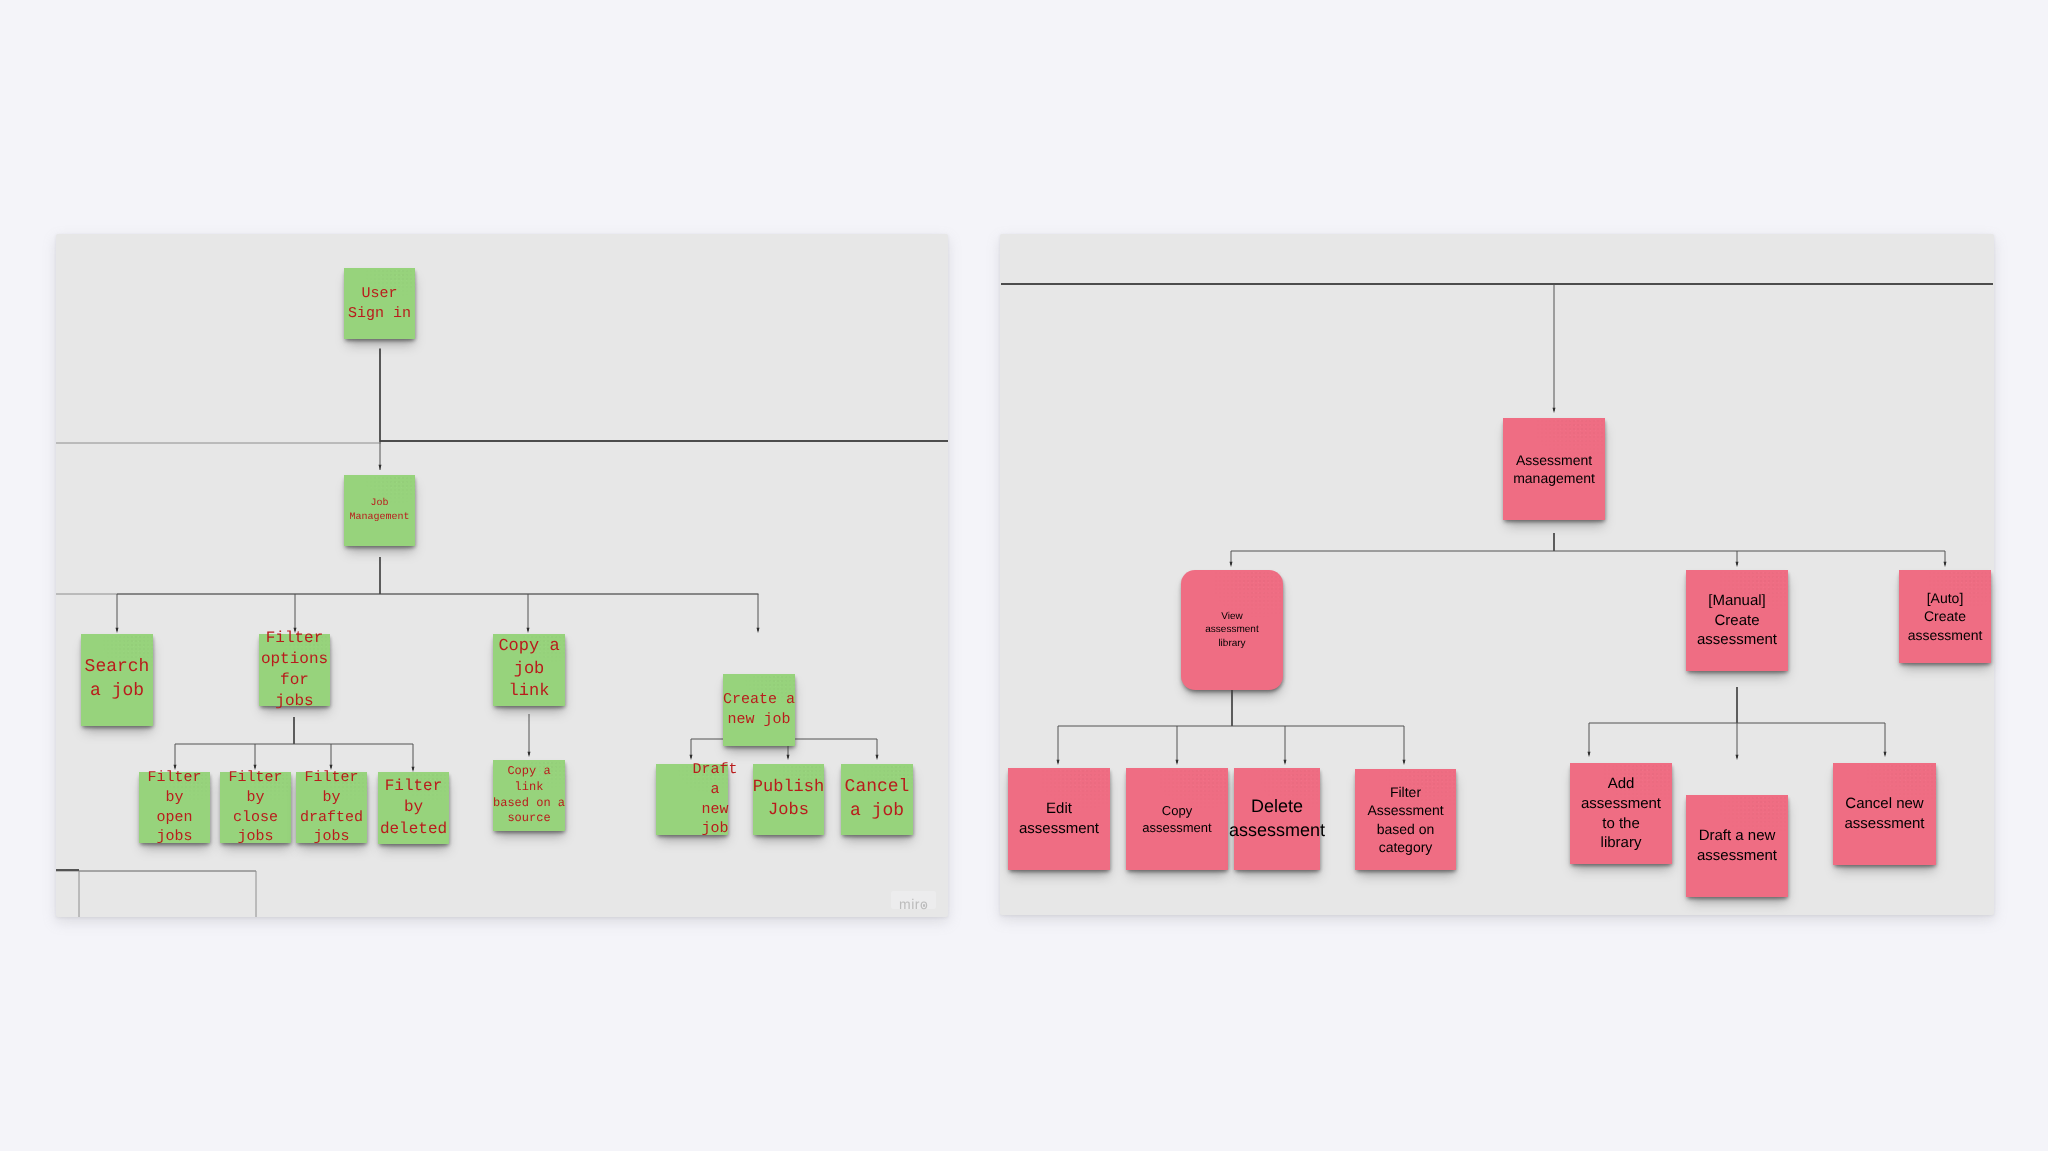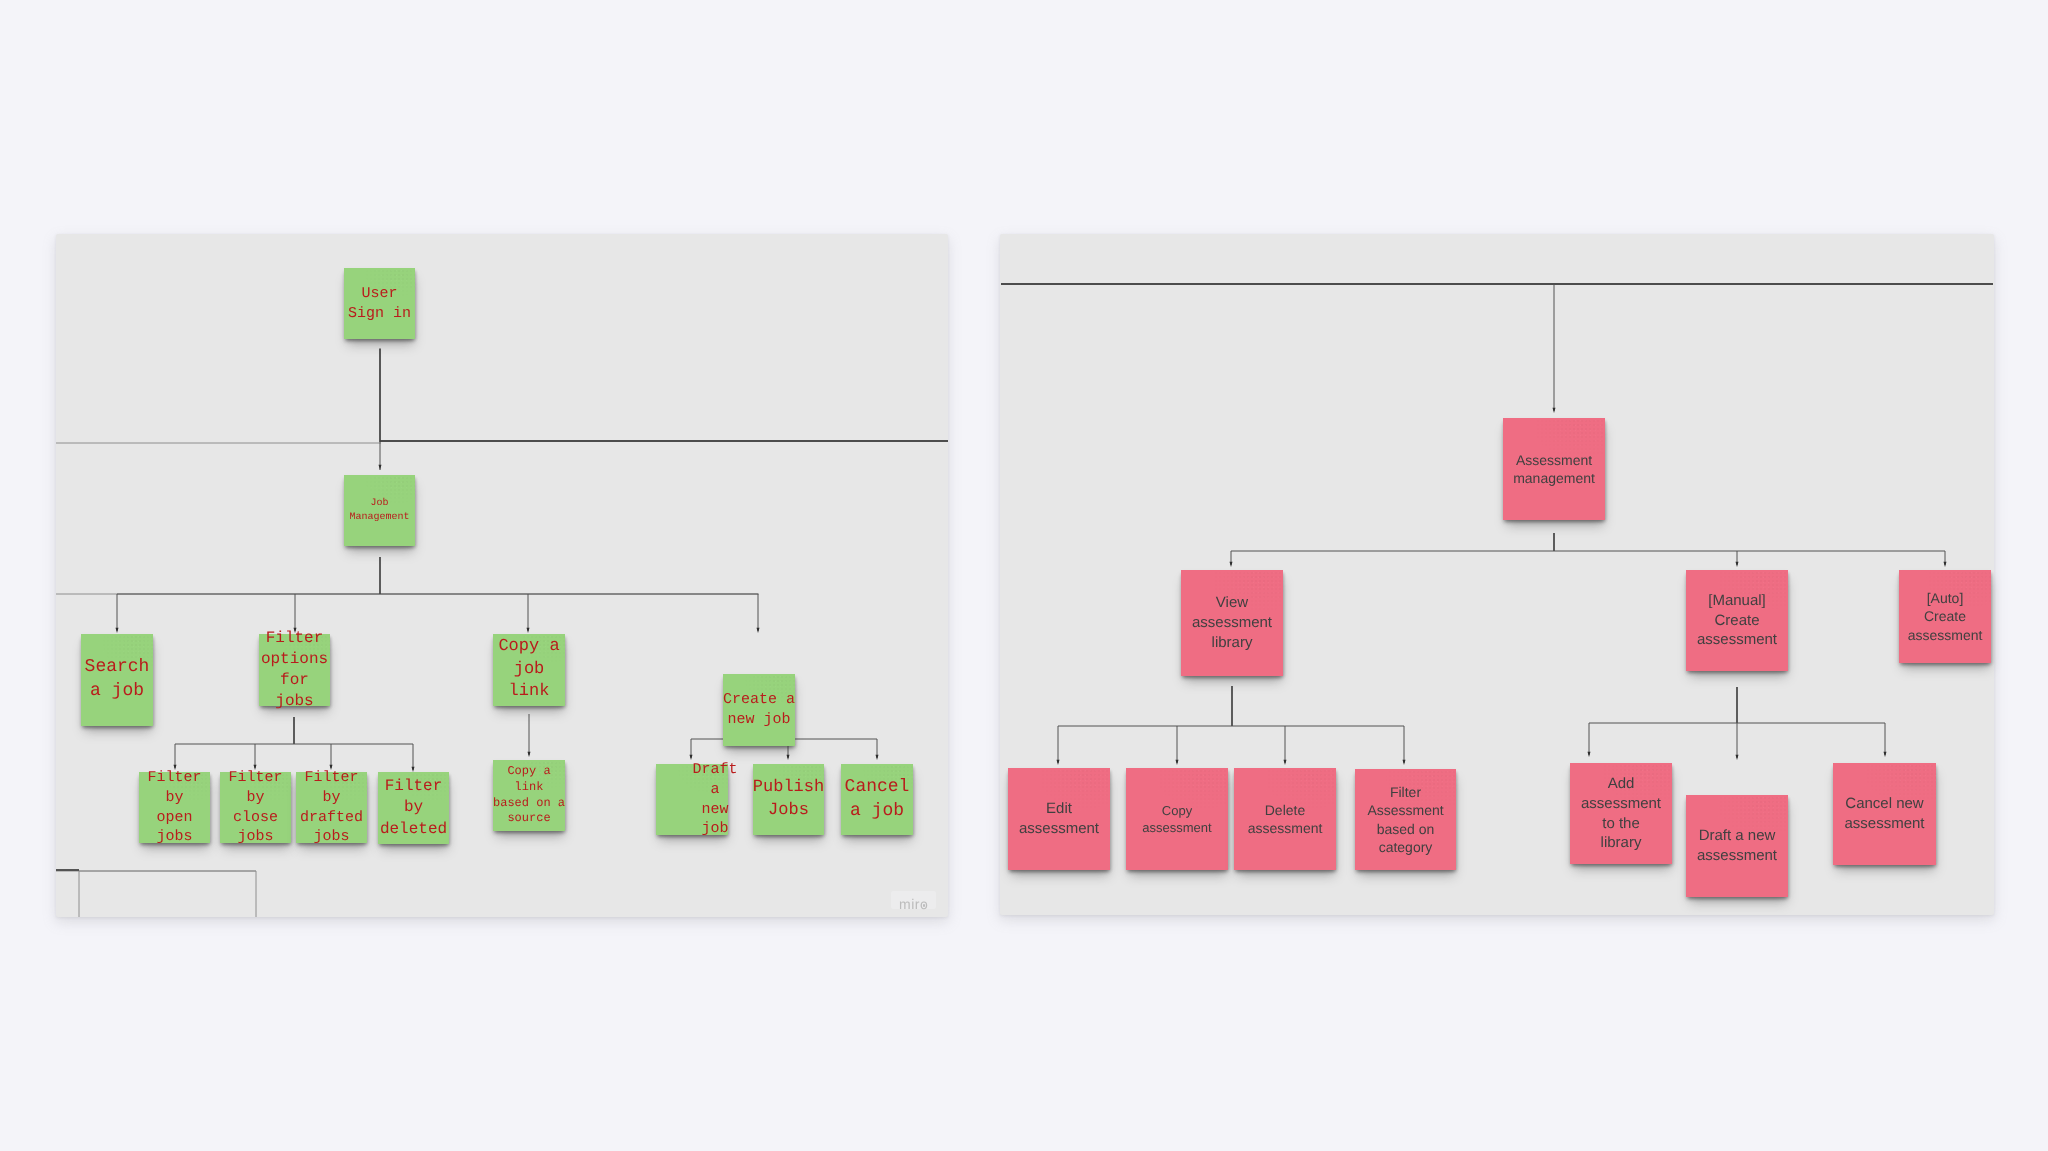--- a/index.html
+++ b/index.html
@@ -12,21 +12,21 @@
         text-align:center;box-sizing:border-box;line-height:1.32;white-space:pre-line;
         box-shadow:0 3px 4px -1px rgba(58,58,58,.58), 1px 8px 11px -3px rgba(58,58,58,.36), 2px 2px 3px -1px rgba(58,58,58,.18);
         z-index:5;}
   .note::after{content:"";position:absolute;inset:0;pointer-events:none;opacity:.11;
         background-image:radial-gradient(rgba(0,0,0,.55) 0.55px, transparent 0.8px),
                          radial-gradient(rgba(255,255,255,.5) 0.5px, transparent 0.8px);
         background-size:4px 4px, 5px 5px;background-position:1px 1px, 0 0;
         -webkit-mask-image:radial-gradient(70% 46% at 76% 10%, #000 0%, rgba(0,0,0,.45) 40%, transparent 78%);
         mask-image:radial-gradient(70% 46% at 76% 10%, #000 0%, rgba(0,0,0,.45) 40%, transparent 78%);}
   .note.green{background:#97d37c;color:#b91c1c;font-family:Liberation Mono, monospace;}
-  .note.pink{background:#ef6d83;color:#404040;}
+  .note.pink{background:#ef6d83;color:#000000;}
   svg.lay{position:absolute;left:0;top:0;width:2048px;height:1151px;overflow:visible;z-index:2;}
   .wm{position:absolute;left:899px;top:897px;font-size:14px;letter-spacing:.5px;
       color:#bcbcbc;z-index:6;line-height:1;transform:translateZ(0);}
   .wm-dot{position:absolute;left:923.3px;top:904.4px;width:2.2px;height:2.2px;border-radius:50%;
       background:#bcbcbc;z-index:7;}
   .wm-badge{position:absolute;left:891px;top:891px;width:45px;height:18px;
       background:rgba(250,250,252,.30);border-radius:2px;z-index:6;}
 </style>
 </head>
 <body>
@@ -117,34 +117,34 @@
 based on a
 source</div>
       <div class="note green" style="left: 656px; top: 764px; width: 72px; height: 71px; font-size: 15px; padding-left: 46px;">Draft a
 new job</div>
       <div class="note green" style="left: 753px; top: 764px; width: 71px; height: 71px; font-size: 17px;">Publish
 Jobs</div>
       <div class="note green" style="left: 841px; top: 764px; width: 72px; height: 71px; font-size: 18px;">Cancel
 a job</div>
       <div class="note pink" style="left: 1503px; top: 418px; width: 102px; height: 102px; font-size: 14px;">Assessment
 management</div>
-      <div class="note pink" style="left: 1181px; top: 570px; width: 102px; height: 106px; font-size: 15px;">View
+      <div class="note pink" style="left: 1181px; top: 570px; width: 102px; height: 120px; font-size: 10px; border-radius: 14px;">View
 assessment
 library</div>
       <div class="note pink" style="left: 1686px; top: 570px; width: 102px; height: 101px; font-size: 15px;">[Manual]
 Create
 assessment</div>
       <div class="note pink" style="left: 1899px; top: 570px; width: 92px; height: 93px; font-size: 14px;">[Auto]
 Create
 assessment</div>
       <div class="note pink" style="left: 1008px; top: 768px; width: 102px; height: 102px; font-size: 15px;">Edit
 assessment</div>
       <div class="note pink" style="left: 1126px; top: 768px; width: 102px; height: 102px; font-size: 13px;">Copy
 assessment</div>
-      <div class="note pink" style="left: 1234px; top: 768px; width: 102px; height: 102px; font-size: 14px;">Delete
+      <div class="note pink" style="left: 1234px; top: 768px; width: 86px; height: 102px; font-size: 18px;">Delete
 assessment</div>
       <div class="note pink" style="left: 1355px; top: 769px; width: 101px; height: 101px; font-size: 14px;">Filter
 Assessment
 based on
 category</div>
       <div class="note pink" style="left: 1539px; top: 763px; width: 102px; height: 101px; font-size: 15px; margin-left: 31px;">Add
 assessment
 to the
 library</div>
       <div class="note pink" style="left: 1686px; top: 763px; width: 102px; height: 102px; font-size: 15px; margin-top: 32px;">Draft a new

